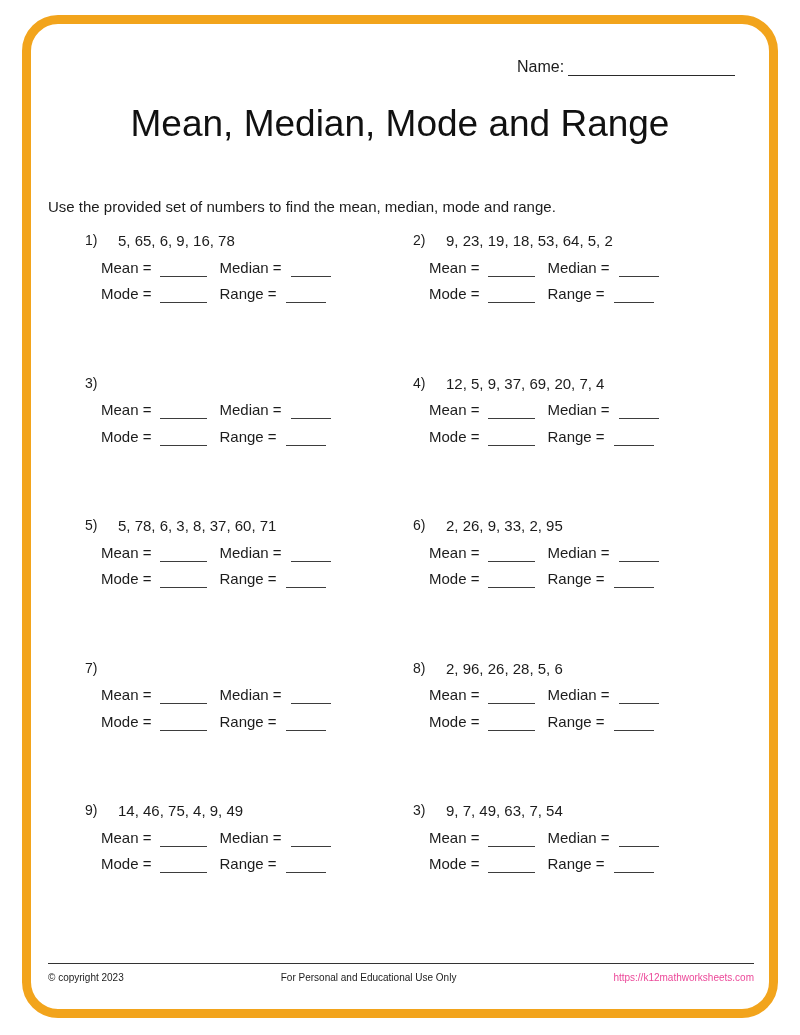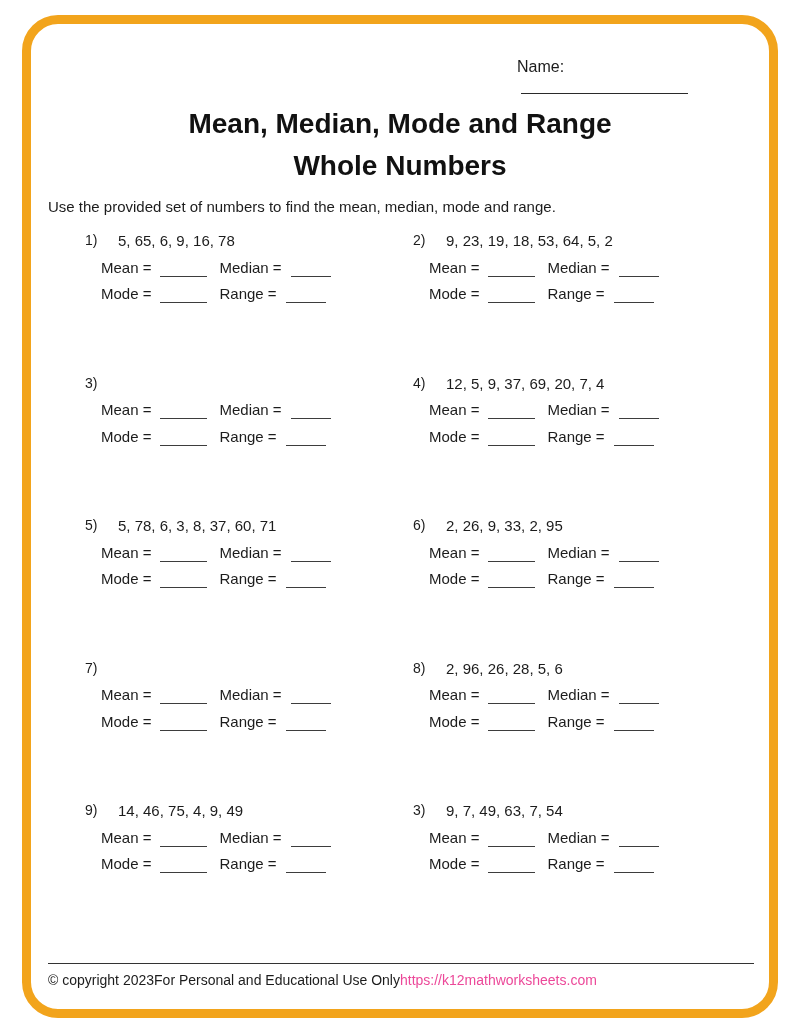--- a/index.html
+++ b/index.html
@@ -16,37 +16,36 @@
     position: absolute;
     left: 22px; top: 15px; right: 22px; bottom: 17px;
     border: 9px solid #F2A41C;
     border-radius: 36px;
     pointer-events: none;
   }
   .name-row {
     position: absolute;
     top: 58px; left: 517px;
     display: flex;
-    align-items: flex-start;
+    align-items: center;
     font-size: 16px;
-    flex-direction: column;
   }
   .name-line {
     display: inline-block;
     width: 167px;
     border-bottom: 1.5px solid #2a2a2a;
     height: 17px;
     margin-left: 4px;
   }
   .title {
     position: absolute;
     top: 103px; left: 0; right: 0;
     text-align: center;
-    font-size: 28px;
-    font-weight: 700;
+    font-size: 37px;
+    font-weight: 400;
     line-height: 42px;
     color: #111;
   }
   .instructions {
     position: absolute;
     top: 198px; left: 48px;
     font-size: 15px;
   }
   .problems-grid {
     position: absolute;
@@ -81,39 +80,39 @@
   .blank-b { width: 40px; margin-right: 0; }
   .footer-rule {
     position: absolute;
     left: 48px; right: 46px; top: 963px;
     border-top: 1.5px solid #333;
   }
   .footer-text {
     position: absolute;
     left: 48px; right: 46px; top: 972px;
     display: flex;
+    justify-content: space-between;
     align-items: baseline;
-    font-size: 14px;
+    font-size: 10px;
     color: #1c1c1c;
   }
   .footer-text a { color: #ec4899; text-decoration: none; }
 </style>
 </head>
 <body>
 
 <div class="frame"></div>
 
 <div class="name-row">
   <span>Name:</span>
   <span class="name-line"></span>
 </div>
 
 <div class="title">
   <div>Mean, Median, Mode and Range</div>
-  <div>Whole Numbers</div>
 </div>
 
 <div class="instructions">Use the provided set of numbers to find the mean, median, mode and range.</div>
 
 <div class="problems-grid">
 
   <div class="problem">
     <div class="prob-row1">
       <span class="pnum">1)</span>
       <span>5, 65, 6, 9, 16, 78</span>

